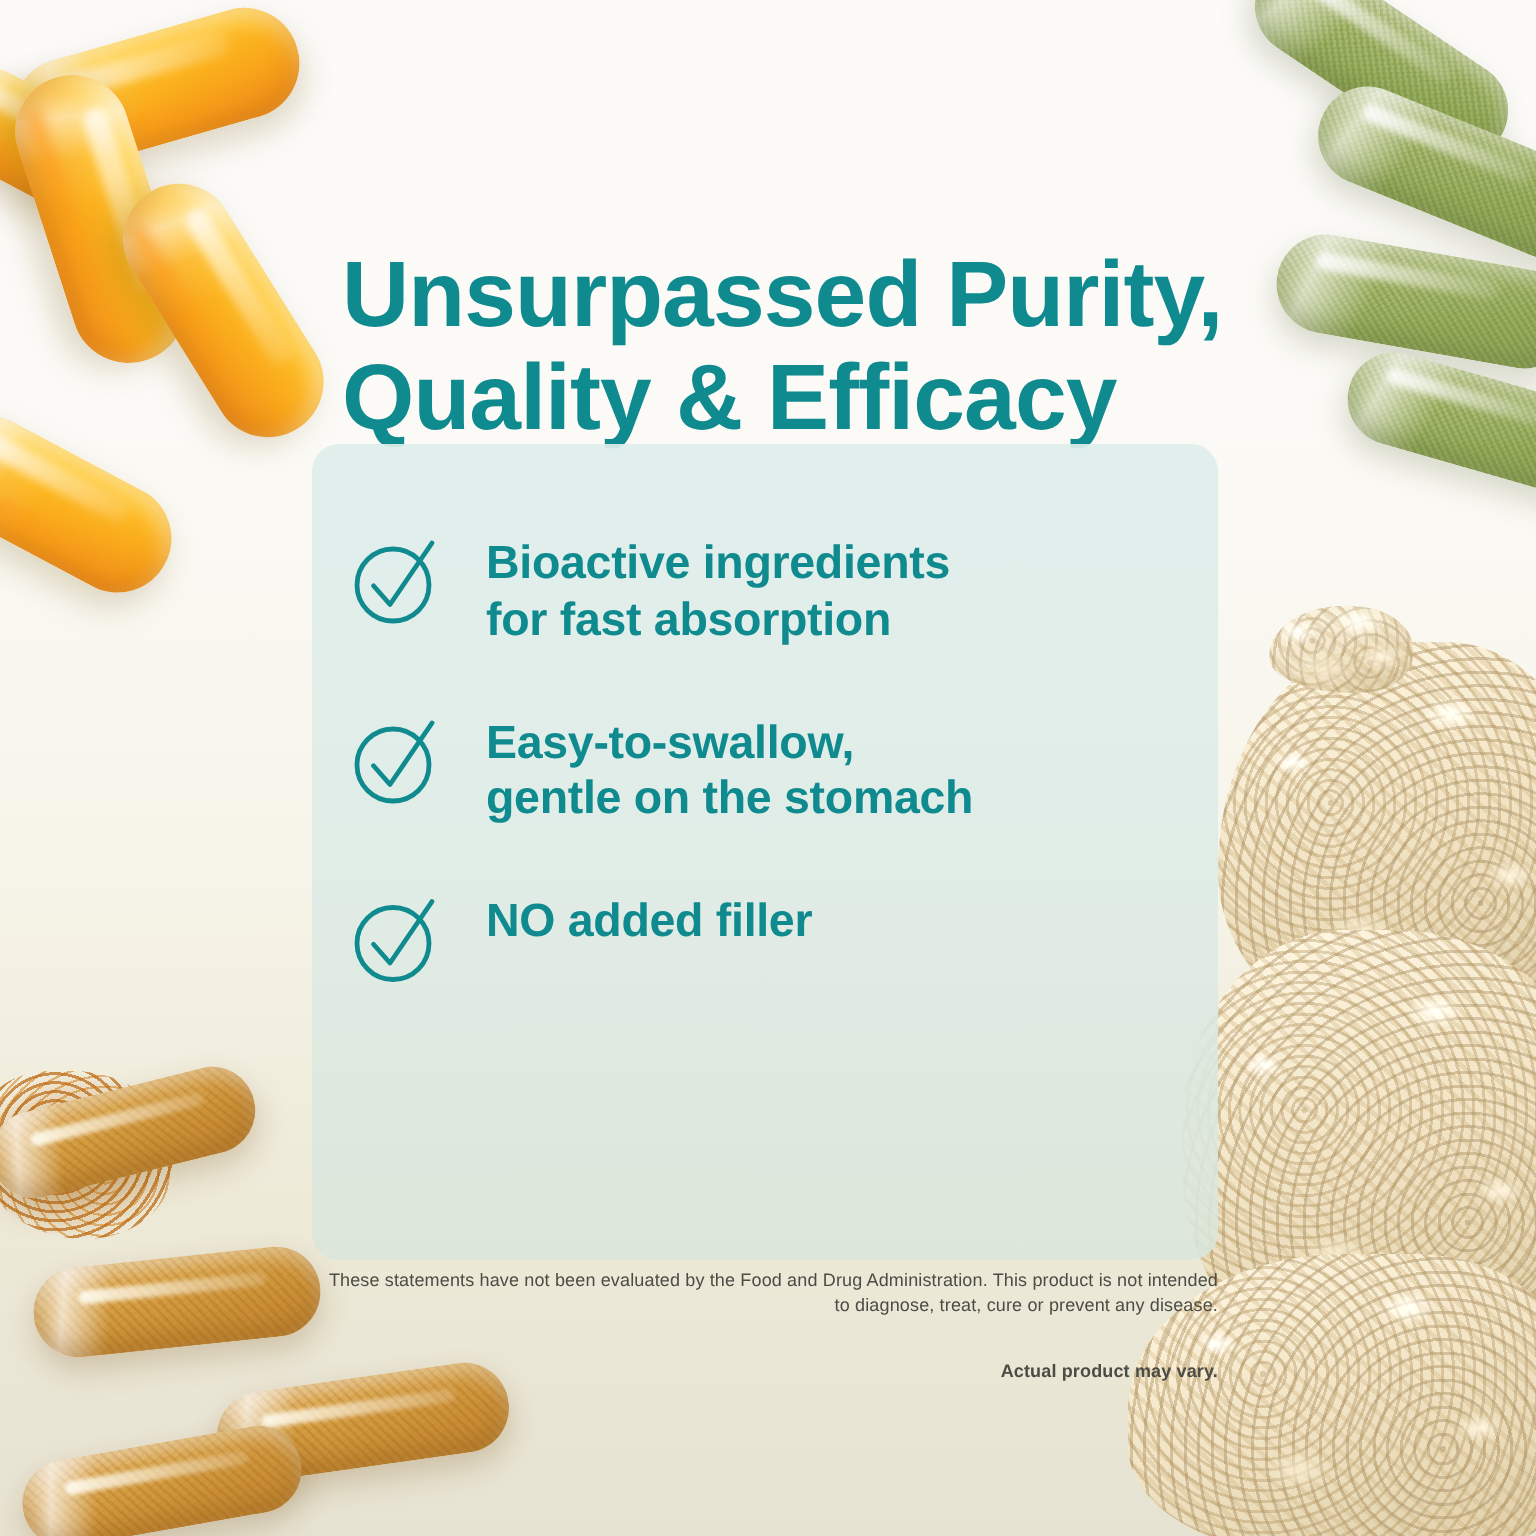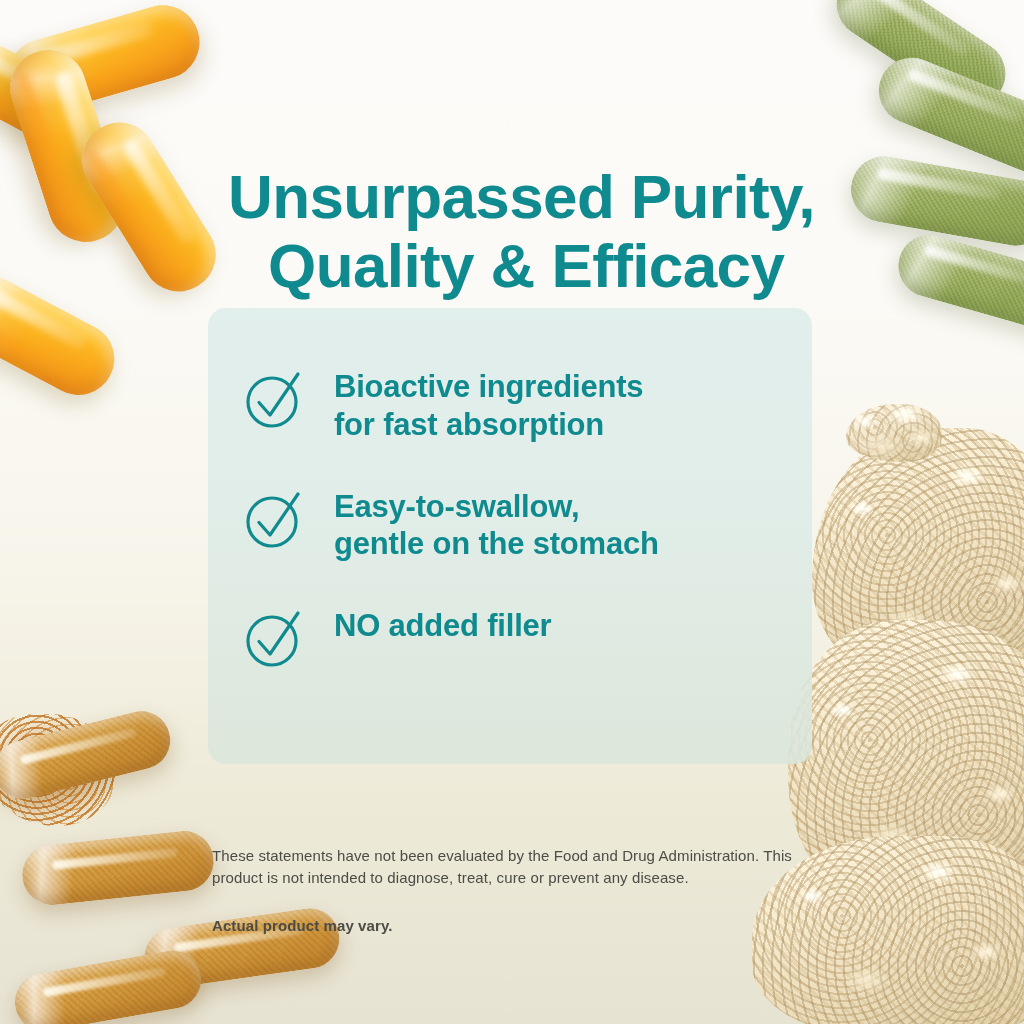--- a/index.html
+++ b/index.html
@@ -107,47 +107,47 @@
       repeating-radial-gradient(circle at 65% 60%,rgba(210,130,30,.55) 0 1.5px,rgba(255,255,255,0) 1.5px 7px),
       radial-gradient(ellipse at 50% 50%,rgba(205,125,30,.55),rgba(205,125,30,0) 72%);
   }
 
   
   .headline{
     position:absolute;left:228px;top:120px;width:640px;
     color:#0f8a8e;
     font-size:62px;line-height:1.12;font-weight:700;letter-spacing:-.6px;
   }
-  .headline .l2{display:block;margin-left:40px;}
+  .headline .l2{display:block;}
 
   
   .panel{
-    position:absolute;left:208px;top:308px;width:604px;height:456px;
+    position:absolute;left:208px;top:296px;width:604px;height:544px;
     border-radius:18px;
     background:linear-gradient(180deg,
       rgba(223,238,236,.92) 0%,
       rgba(222,236,231,.90) 45%,
       rgba(218,230,219,.88) 100%);
     box-sizing:border-box;
-    padding:56px 34px 0 34px;
+    padding:56px 34px 0 24px;
   }
   .benefit{display:flex;align-items:flex-start;gap:26px;margin-bottom:40px;}
   .benefit:last-child{margin-bottom:0;text-align:center;}
   .check-icon{flex:0 0 auto;width:66px;height:66px;display:block;margin-top:2px;}
   .benefit-text{
     color:#0f8a8e;font-size:31px;line-height:1.22;font-weight:700;letter-spacing:-.2px;
     padding-top:4px;
   }
   .benefit-text .l2{display:block;}
 
   
   .disclaimer{
     position:absolute;left:212px;top:845px;width:600px;
-    text-align:left;color:#4c4c46;
-    font-size:15px;line-height:1.45;letter-spacing:.1px;
+    text-align:right;color:#4c4c46;
+    font-size:12px;line-height:1.45;letter-spacing:.1px;
   }
   .disclaimer .vary{margin-top:26px;display:block;font-weight:bold;}
 </style>
 </head>
 <body>
 
 <div class="stage">
 
   <div class="photo softgel" style="left:6px;top:22px;width:196px;height:74px;transform:rotate(-16deg);"></div>
   <div class="photo softgel" style="left:-44px;top:58px;width:120px;height:66px;transform:rotate(28deg);"></div>

